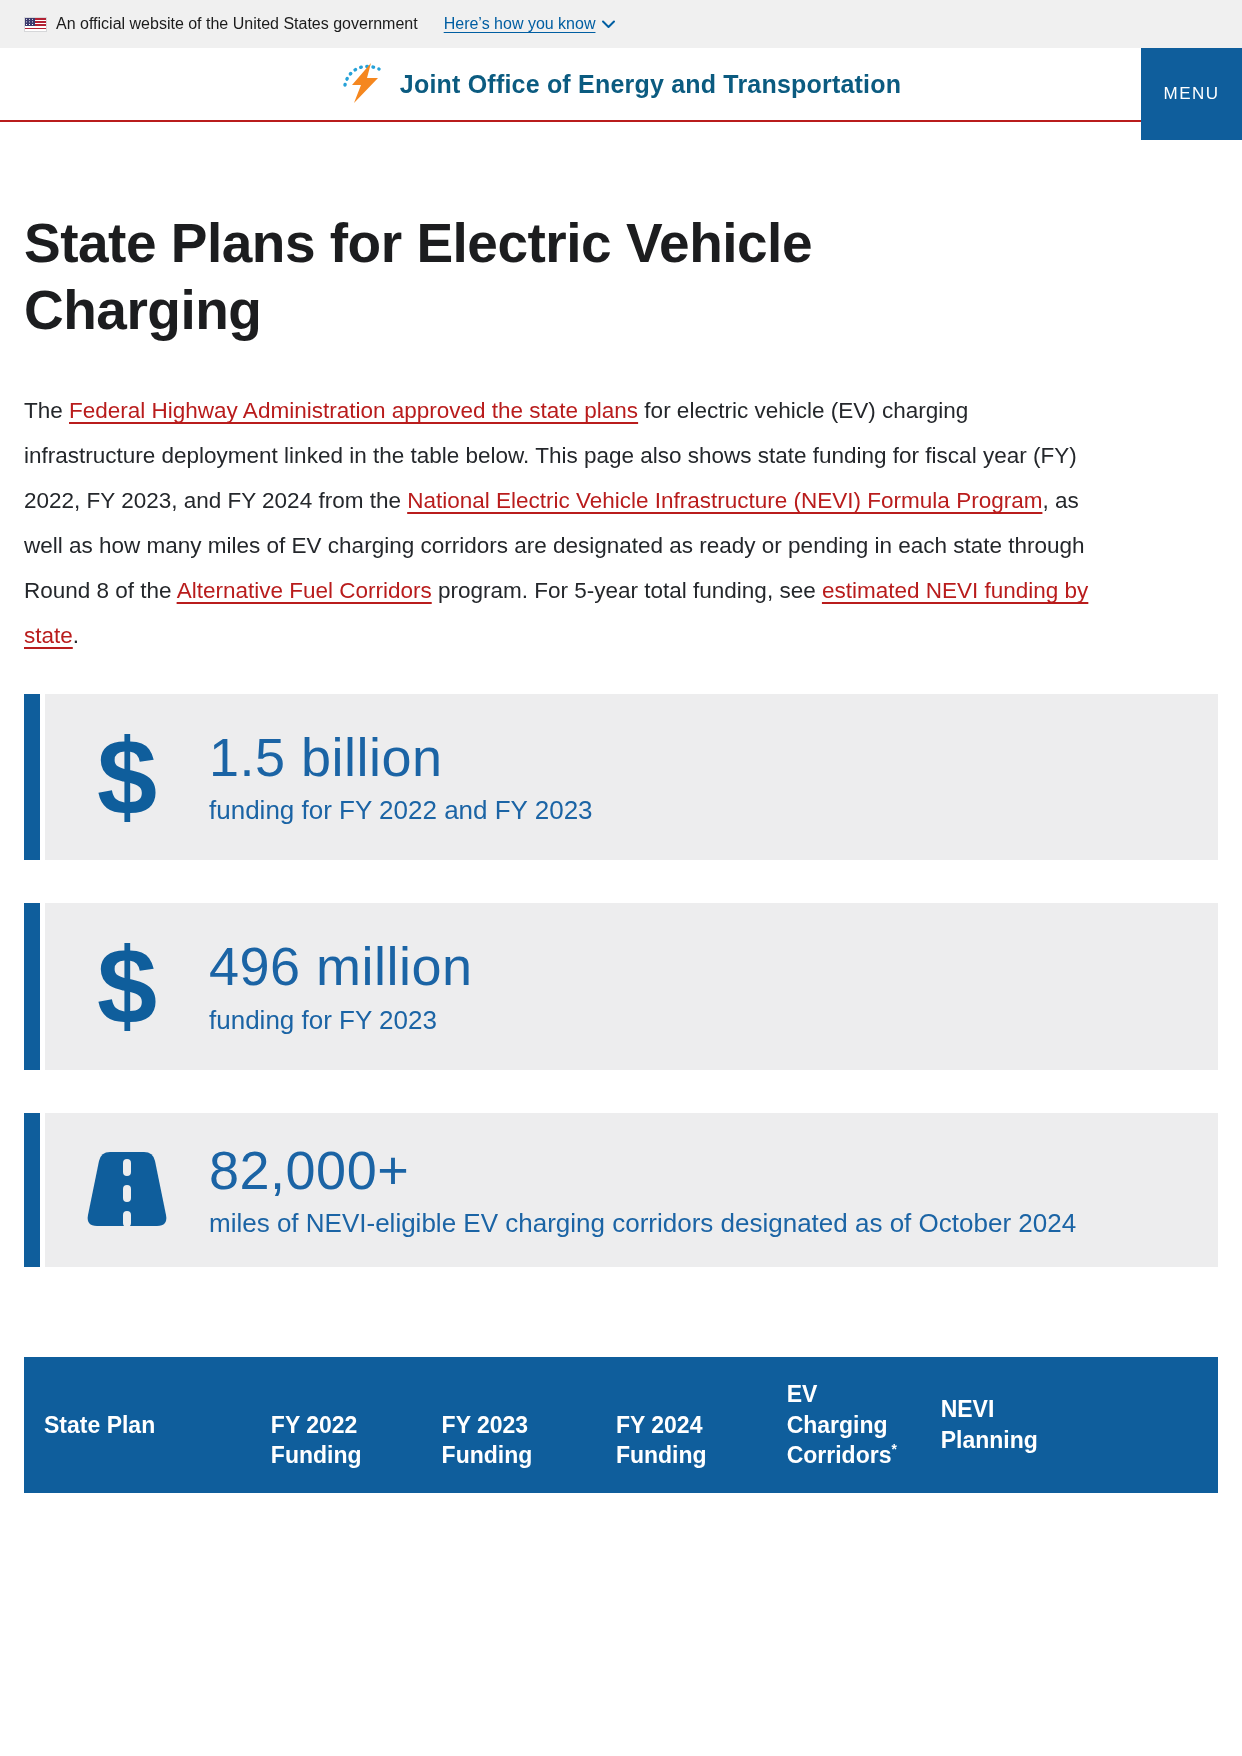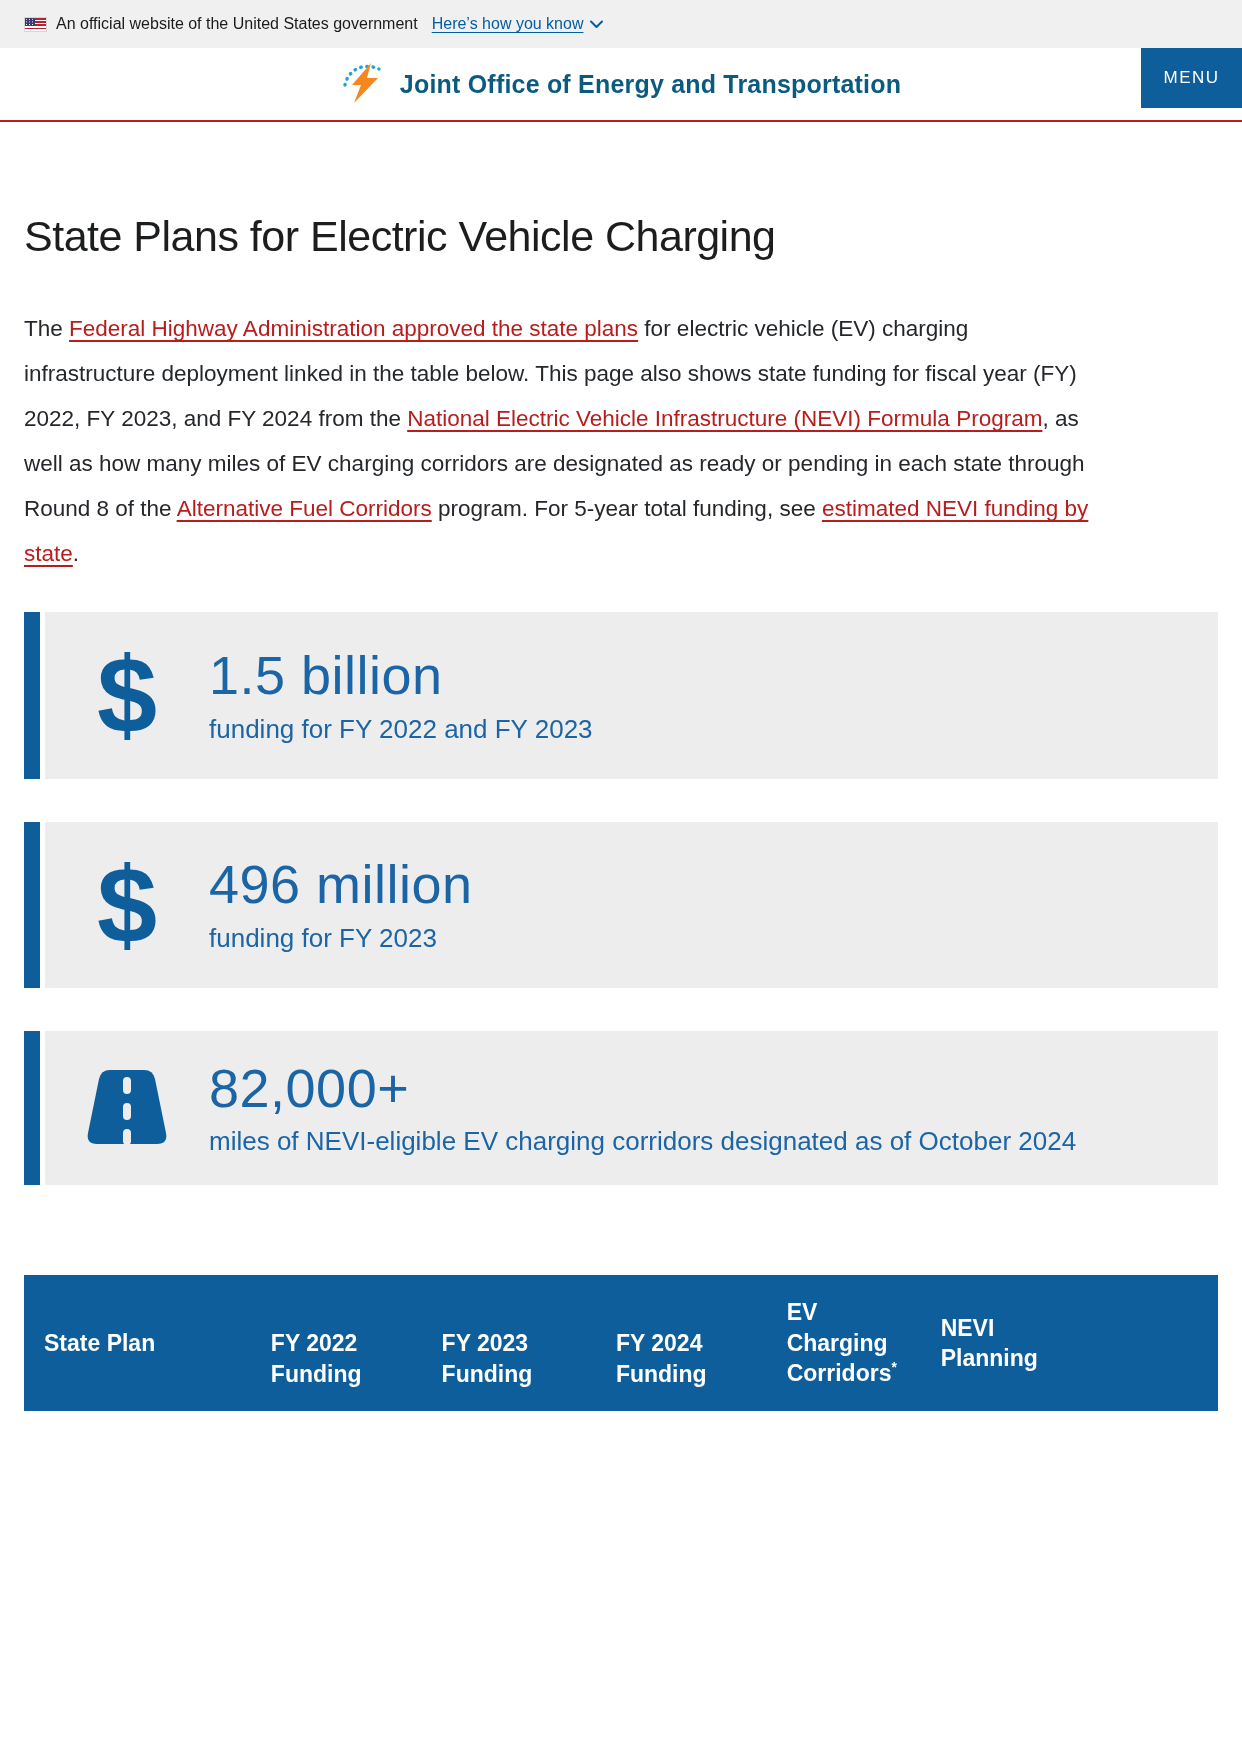--- a/index.html
+++ b/index.html
@@ -31,21 +31,21 @@
     flex: 0 0 auto;
   }
   .flag .canton {
     position: absolute; left: 0; top: 0;
     width: 10px; height: 8px;
     background-color: #3c3b6e;
     background-image: radial-gradient(#ffffff 28%, rgba(0,0,0,0) 32%);
     background-size: 3px 2.6px;
   }
   .banner-link {
-    margin-left: 14px;
+    margin-left: 26px;
     color: #005ea2;
     text-underline-offset: 3px;
     cursor: pointer;
   }
   .banner-chevron { margin-left: 6px; display: inline-flex; cursor: pointer; }
 
   
   .site-header {
     position: relative;
     height: 74px;
@@ -58,38 +58,38 @@
   .logo-title { display: flex; align-items: center; gap: 13px; }
   .site-title {
     font-size: 25px;
     font-weight: 700;
     color: #0b5b80;
     letter-spacing: 0.2px;
   }
   .menu-button {
     position: absolute;
     right: 0; top: 0;
-    width: 101px; height: 60px;
+    width: 101px; height: 92px;
     border: none;
     background: #0f5e9c;
     color: #ffffff;
     font-family: "Liberation Sans", sans-serif;
     font-size: 17px;
     letter-spacing: 1.5px;
     cursor: pointer;
   }
 
   
   main { padding: 0 24px; }
   h1.page-title {
     margin-top: 88px;
     margin-bottom: 44px;
-    font-size: 43px;
+    font-size: 55px;
     line-height: 1.22;
-    font-weight: 400;
+    font-weight: 700;
     color: #1c1d1f;
     letter-spacing: -0.5px;
     max-width: 900px;
   }
   p.intro {
     font-size: 22.5px;
     line-height: 2.0;
     color: #24272b;
     max-width: 1072px;
   }

